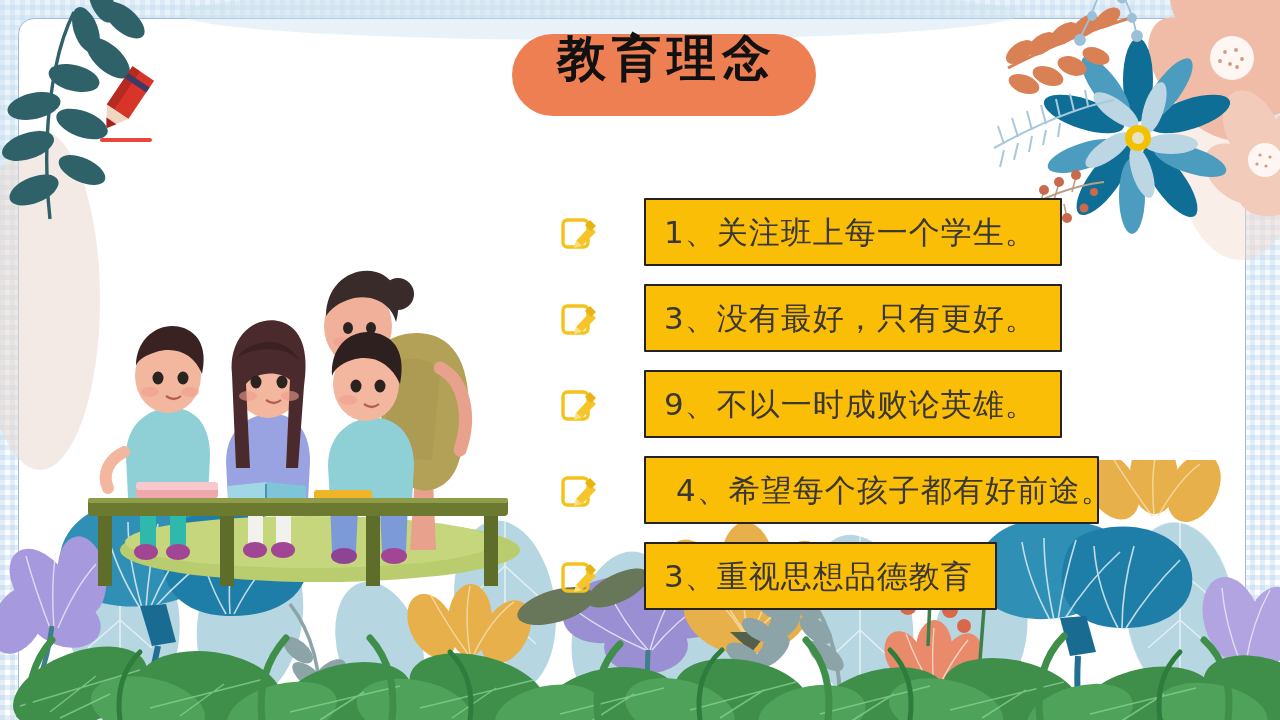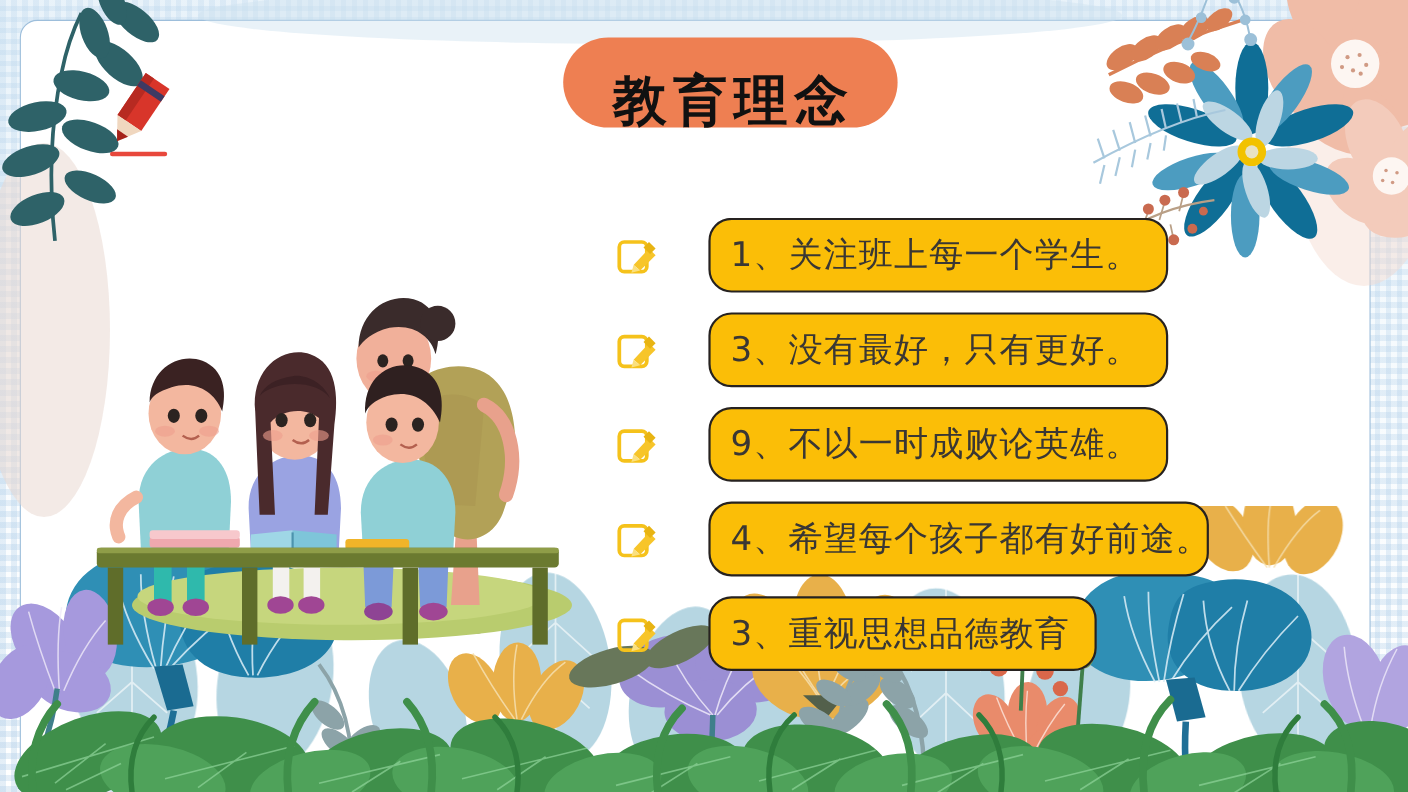--- a/index.html
+++ b/index.html
@@ -34,56 +34,56 @@
     background:#ffffff;
     border:1.6px solid #9dbedb;
     border-radius:16px;
   }
 
   
   .title-pill{
     position:absolute; left:512px; top:34px; width:304px; height:82px;
     background:#ee7f52;
     border-radius:46px;
-    display:flex; align-items:flex-end; justify-content:center;
+    display:flex; align-items:flex-start; justify-content:center;
     z-index:40;
   }
   .title-pill .t{
     font-size:49px; font-weight:700; color:#111; letter-spacing:6px;
     font-family:"DejaVu Sans","Liberation Sans",sans-serif;
     line-height:1; text-indent:6px;
   }
 
   
   .list{ position:absolute; left:560px; top:198px; z-index:35; }
   .row{ position:relative; height:68px; margin-bottom:18px; display:flex; align-items:center; }
 
   .edit-icon{ width:40px; height:40px; margin-right:44px; flex:0 0 40px; position:relative; }
 
   .chip{
     position:relative; height:68px;
     background:#fbbe07;
     border:2.4px solid #262220;
-    border-radius:21px;
+    border-radius:1px;
     display:flex; align-items:center;
     padding:0 16px 0 18px;
     text-align:center;
   }
   .chip .txt{
     font-size:31px; font-weight:500; color:#3a3734;
     white-space:nowrap; letter-spacing:1px; line-height:1;
     font-family:"DejaVu Sans","Liberation Sans",sans-serif;
   }
   .chip.w1{ width:418px; }
   .chip.w2{ width:418px; }
   .chip.w3{ width:418px; }
   .chip.w4{ width:455px; }
   .chip.w5{ width:353px; }
   
-  .chip.w4 .txt{ position:relative; left:0px; }
+  .chip.w4 .txt{ position:relative; left:12px; }
 
   
   .deco{ position:absolute; pointer-events:none; }
 
   
   .garden{ position:absolute; left:0; bottom:0; width:1280px; height:260px; z-index:20; }
 
   
   .illo{ position:absolute; left:80px; top:250px; width:470px; height:340px; z-index:25; }
 </style>

